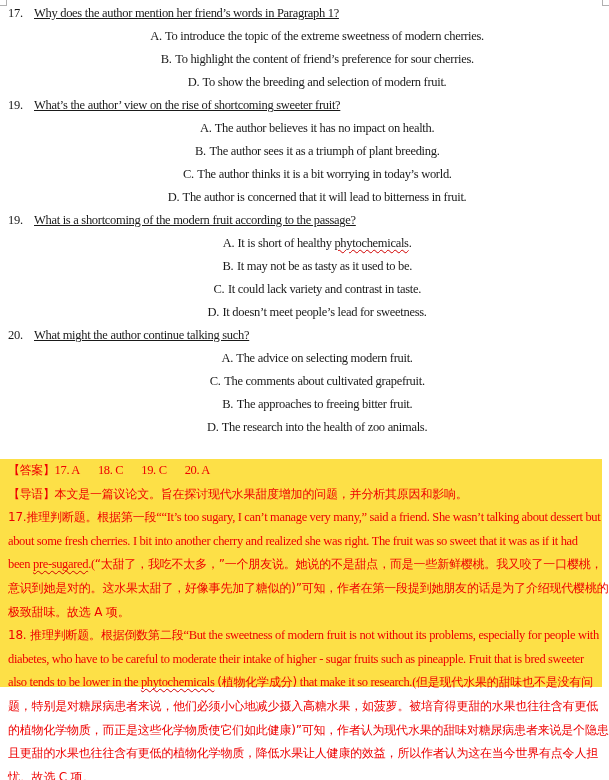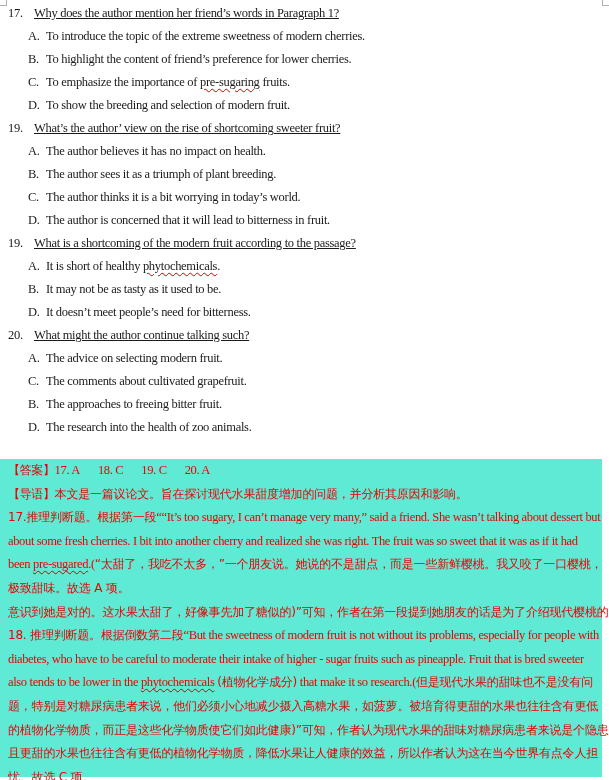--- a/index.html
+++ b/index.html
@@ -19,31 +19,31 @@
   .questions { position: absolute; left: 8px; top: 2px; width: 595px; }
   .question { margin: 0; }
   .q-stem {
     font-size: 12.5px; line-height: 23px; height: 23px; white-space: nowrap;
     letter-spacing: -0.3px;
     text-decoration: underline;
   }
   .q-num { display: inline-block; width: 26px; }
   .option {
     font-size: 12.5px; line-height: 23px; height: 23px; white-space: nowrap;
-    padding-left: 20px; letter-spacing: -0.3px;
+    padding-left: 20px; letter-spacing: -0.3px; text-align: center;
   }
   .opt-letter { display: inline-block; width: 18px; }
   .squiggle {
     text-decoration: underline wavy #d00000; text-decoration-thickness: 1px;
     text-underline-offset: 2px;
   }
 
   .analysis {
-    position: absolute; left: 0; top: 459px; width: 602px; height: 318px;
-    background: #5eead4;
+    position: absolute; left: 0; top: 459px; width: 602px; height: 228px;
+    background: #fde047;
   }
   .analysis-inner { padding: 0 4px 0 8px; }
   .red { color: #ee0000; }
   .line {
     font-size: 12.5px; line-height: 23.6px; white-space: nowrap; letter-spacing: -0.35px;
   }
   .cn { font-family: "DejaVu Sans", "Liberation Sans", sans-serif; font-size: 12px; letter-spacing: -0.2px; margin-top: 20px; }
   .answer-line { margin-top: 0px; }
   .label-bracket { font-family: "DejaVu Sans", sans-serif; font-size: 12px; }
   .ans-item { display: inline-block; margin-right: 18px; }
@@ -52,38 +52,38 @@
 <body>
 
 <div class="corner-mark"></div>
 <div class="corner-mark-right"></div>
 
 <div class="questions">
 
   <div class="question">
     <div class="q-stem"><span class="q-num">17.</span><span>Why does the author mention her friend’s words in Paragraph 1?</span></div>
     <div class="option"><span class="opt-letter">A.</span><span>To introduce the topic of the extreme sweetness of modern cherries.</span></div>
-    <div class="option"><span class="opt-letter">B.</span><span>To highlight the content of friend’s preference for lower cherries.</span></div>
-    <div class="option"><span class="opt-letter">C.</span><span>To emphasize the importance of </span><span class="squiggle">pre-sugaring</span><span> fruits.</span></div>
+    <div class="option"><span class="opt-letter">B.</span><span>To highlight the content of friend’s preference for sour cherries.</span></div>
     <div class="option"><span class="opt-letter">D.</span><span>To show the breeding and selection of modern fruit.</span></div>
   </div>
 
   <div class="question">
     <div class="q-stem"><span class="q-num">19.</span><span>What’s the author’ view on the rise of shortcoming sweeter fruit?</span></div>
     <div class="option"><span class="opt-letter">A.</span><span>The author believes it has no impact on health.</span></div>
     <div class="option"><span class="opt-letter">B.</span><span>The author sees it as a triumph of plant breeding.</span></div>
     <div class="option"><span class="opt-letter">C.</span><span>The author thinks it is a bit worrying in today’s world.</span></div>
     <div class="option"><span class="opt-letter">D.</span><span>The author is concerned that it will lead to bitterness in fruit.</span></div>
   </div>
 
   <div class="question">
     <div class="q-stem"><span class="q-num">19.</span><span>What is a shortcoming of the modern fruit according to the passage?</span></div>
     <div class="option"><span class="opt-letter">A.</span><span>It is short of healthy </span><span class="squiggle">phytochemicals</span><span>.</span></div>
     <div class="option"><span class="opt-letter">B.</span><span>It may not be as tasty as it used to be.</span></div>
-    <div class="option"><span class="opt-letter">D.</span><span>It doesn’t meet people’s need for bitterness.</span></div>
+    <div class="option"><span class="opt-letter">C.</span><span>It could lack variety and contrast in taste.</span></div>
+    <div class="option"><span class="opt-letter">D.</span><span>It doesn’t meet people’s lead for sweetness.</span></div>
   </div>
 
   <div class="question">
     <div class="q-stem"><span class="q-num">20.</span><span>What might the author continue talking such?</span></div>
     <div class="option"><span class="opt-letter">A.</span><span>The advice on selecting modern fruit.</span></div>
     <div class="option"><span class="opt-letter">C.</span><span>The comments about cultivated grapefruit.</span></div>
     <div class="option"><span class="opt-letter">B.</span><span>The approaches to freeing bitter fruit.</span></div>
     <div class="option"><span class="opt-letter">D.</span><span>The research into the health of zoo animals.</span></div>
   </div>
 </div>
@@ -93,22 +93,22 @@
     <div class="line answer-line">
       <span class="label-bracket">【答案】</span><span class="ans-item">17. A</span><span class="ans-item">18. C</span><span class="ans-item">19. C</span><span class="ans-item">20. A</span>
     </div>
     <div class="line">
       <span class="label-bracket">【导语】</span><span class="cn">本文是一篇议论文。旨在探讨现代水果甜度增加的问题，并分析其原因和影响。</span>
     </div>
 
     <div class="line"><span class="cn">17.推理判断题。根据第一段</span><span>““It’s too sugary, I can’t manage very many,” said a friend. She wasn’t talking about dessert but</span></div>
     <div class="line"><span>about some fresh cherries. I bit into another cherry and realized she was right. The fruit was so sweet that it was as if it had</span></div>
     <div class="line"><span>been </span><span class="squiggle">pre-sugared</span><span>.(</span><span class="cn">“太甜了，我吃不太多，”一个朋友说。她说的不是甜点，而是一些新鲜樱桃。我又咬了一口樱桃，</span></div>
+    <div class="line"><span class="cn">意识到她是对的。这水果太甜了，好像事先加了糖似的)”可知，作者在第一段提到她朋友的话是为了介绍现代樱桃的</span></div>
     <div class="line"><span class="cn">极致甜味。故选 A 项。</span></div>
-    <div class="line"><span class="cn">意识到她是对的。这水果太甜了，好像事先加了糖似的)”可知，作者在第一段提到她朋友的话是为了介绍现代樱桃的</span></div>
 
     <div class="line"><span class="cn">18. 推理判断题。根据倒数第二段</span><span>“But the sweetness of modern fruit is not without its problems, especially for people with</span></div>
     <div class="line"><span>diabetes, who have to be careful to moderate their intake of higher - sugar fruits such as pineapple. Fruit that is bred sweeter</span></div>
     <div class="line"><span>also tends to be lower in the </span><span class="squiggle">phytochemicals</span><span> </span><span class="cn">(植物化学成分)</span><span> that make it so research.(</span><span class="cn">但是现代水果的甜味也不是没有问</span></div>
     <div class="line"><span class="cn">题，特别是对糖尿病患者来说，他们必须小心地减少摄入高糖水果，如菠萝。被培育得更甜的水果也往往含有更低</span></div>
     <div class="line"><span class="cn">的植物化学物质，而正是这些化学物质使它们如此健康)”可知，作者认为现代水果的甜味对糖尿病患者来说是个隐患，</span></div>
     <div class="line"><span class="cn">且更甜的水果也往往含有更低的植物化学物质，降低水果让人健康的效益，所以作者认为这在当今世界有点令人担</span></div>
     <div class="line"><span class="cn">忧。故选 C 项。</span></div>
   </div>
 </div>

